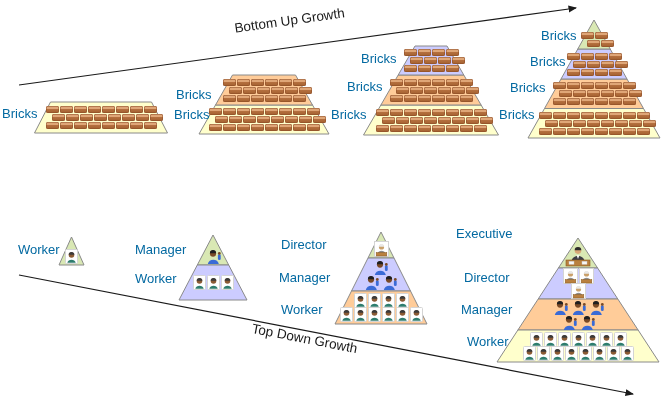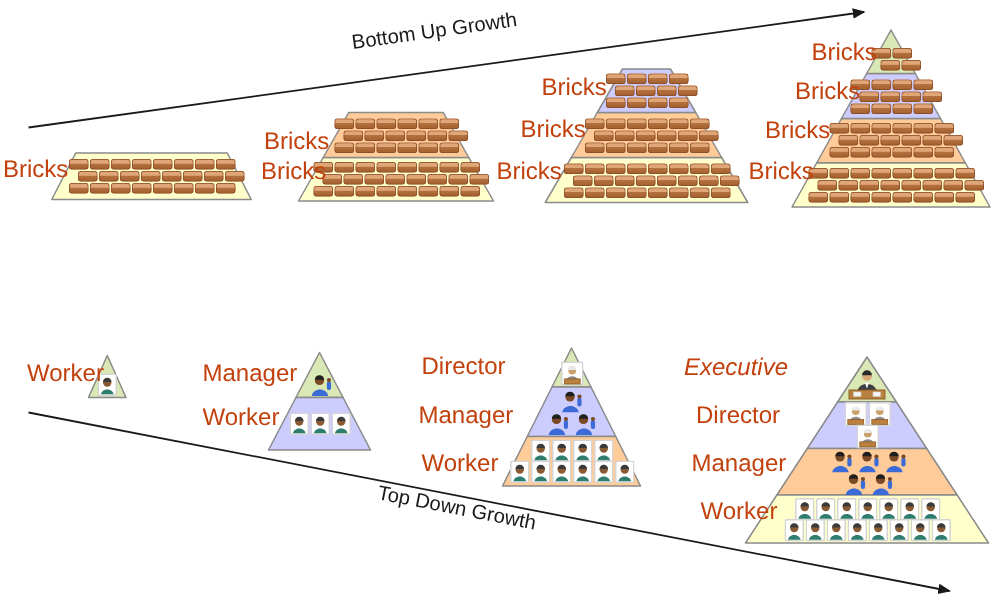--- a/index.html
+++ b/index.html
@@ -27,22 +27,22 @@
   .brick{
     width:13px;height:7px;border-radius:2px;display:inline-block;
     background:linear-gradient(180deg,var(--brick-top,#dfa677) 0%,var(--brick-top,#dfa677) 42%,var(--brick-face,#b5703f) 46%,#a2602f 100%);
     box-shadow:inset 0 0 0 0.5px var(--brick-border,#8a4a26);
   }
 
   .icon-row{display:flex;justify-content:center;gap:1px;margin:-0.5px 0;}
   .person{line-height:0;display:inline-block;}
 
   .lbl{
-    position:absolute;font-size:16px;line-height:14px;white-space:nowrap;
-    color:#c2410c;
+    position:absolute;font-size:13px;line-height:14px;white-space:nowrap;
+    color:#0369a1;
   }
   .arrow-lbl{
     position:absolute;font-size:13.5px;white-space:nowrap;color:#1a1a1a;
     transform-origin:center center;
   }
 </style>
 </head>
 <body>
 
 <div id="canvas">
@@ -714,18 +714,18 @@
 
   <div class="lbl" style="left:18px;top:243px;">Worker</div>
 
   <div class="lbl" style="left:135px;top:243px;">Manager</div>
   <div class="lbl" style="left:135px;top:272px;">Worker</div>
 
   <div class="lbl" style="left:281px;top:238px;">Director</div>
   <div class="lbl" style="left:279px;top:271px;">Manager</div>
   <div class="lbl" style="left:281px;top:303px;">Worker</div>
 
-  <div class="lbl" style="left:456px;top:239px;font-style:italic;">Executive</div>
+  <div class="lbl" style="left:456px;top:227px;">Executive</div>
   <div class="lbl" style="left:464px;top:271px;">Director</div>
   <div class="lbl" style="left:461px;top:303px;">Manager</div>
   <div class="lbl" style="left:467px;top:335px;">Worker</div>
 
 </div>
 
 </body></html>

